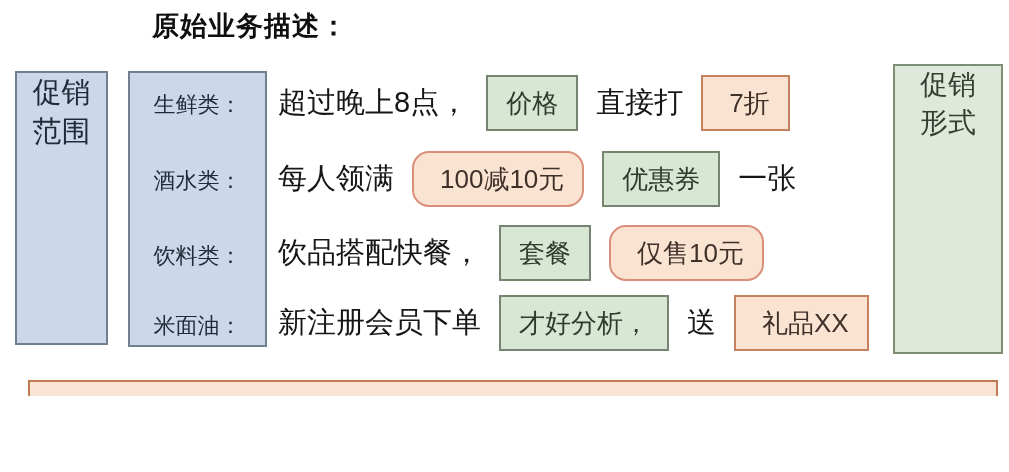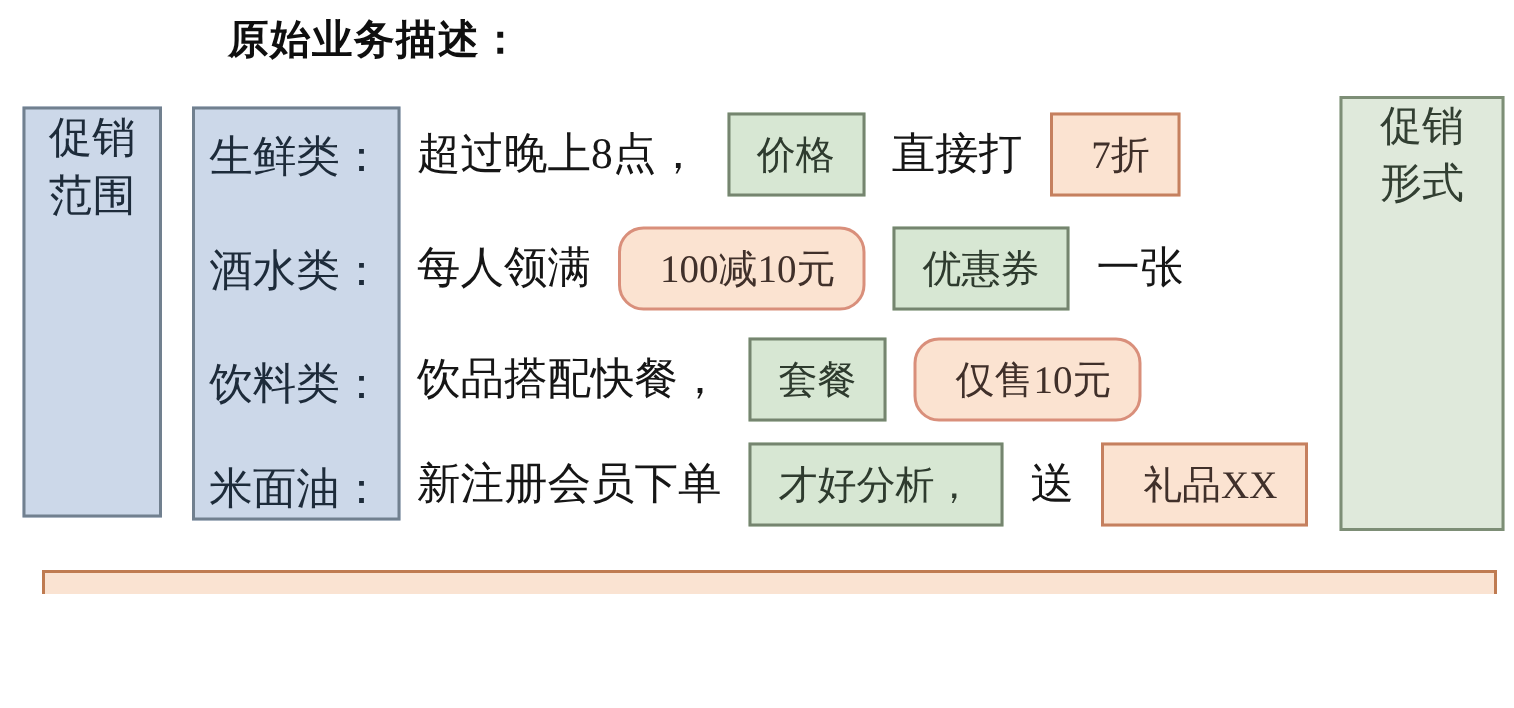--- a/index.html
+++ b/index.html
@@ -1,37 +1,37 @@
 <!DOCTYPE html>
 <html style="--blue-fill: #ccd8e9; --blue-border: #71808f; --green-tag-fill: #d7e7d3; --green-tag-border: #75856f; --green-panel-fill: #dfe9db; --green-panel-border: #7d8e76; --orange-fill: #fbe3d1; --orange-border: #c5805f; --salmon-border: #d98f7b; --footer-fill: #fae3d2; --footer-border: #bf7b51;"><head>
 <meta charset="utf-8">
 <style>
   html,body{margin:0;padding:0;background:#fff;}
   #canvas{
     position:relative;width:1009px;height:396px;background:#ffffff;overflow:hidden;
-    font-family:Liberation Serif, serif;color:#1c1c1c;
+    font-family:Liberation Sans, sans-serif;color:#1c1c1c;
   }
   .title{
     position:absolute;left:152px;top:8px;font-size:27px;font-weight:bold;color:#0f0f0f;
     letter-spacing:1px;
   }
   .panel{
     position:absolute;border:2px solid;display:flex;align-items:flex-start;justify-content:center;
     text-align:center;box-sizing:border-box;
   }
   .panel-blue{background:var(--blue-fill);border-color:var(--blue-border);color:#1d2b3a;}
   .panel-green{background:var(--green-panel-fill);border-color:var(--green-panel-border);color:#323f32;}
   .scope-box{left:15px;top:71px;width:93px;height:274px;font-size:29px;line-height:1.35;}
   .form-box{left:893px;top:64px;width:110px;height:290px;font-size:28px;line-height:1.35;}
   .category-box{
     position:absolute;left:128px;top:71px;width:139px;height:276px;box-sizing:border-box;
     background:var(--blue-fill);border:2px solid var(--blue-border);
   }
   .category-label{
-    position:absolute;left:0;width:100%;text-align:center;font-size:29px;color:#1d2b3a;height:38px;line-height:38px;
+    position:absolute;left:0;width:100%;text-align:center;font-size:22px;color:#1d2b3a;height:38px;line-height:38px;
   }
   .row{
     position:absolute;left:278px;display:flex;align-items:center;gap:18px;font-size:29px;white-space:nowrap;
   }
   .seg-text{color:#161616;}
   .tag{
     display:flex;align-items:center;justify-content:center;box-sizing:border-box;
     border:2px solid;padding:0 18px;height:56px;font-size:26px;
   }
   .tag-green{background:var(--green-tag-fill);border-color:var(--green-tag-border);color:#2e3b2e;}

